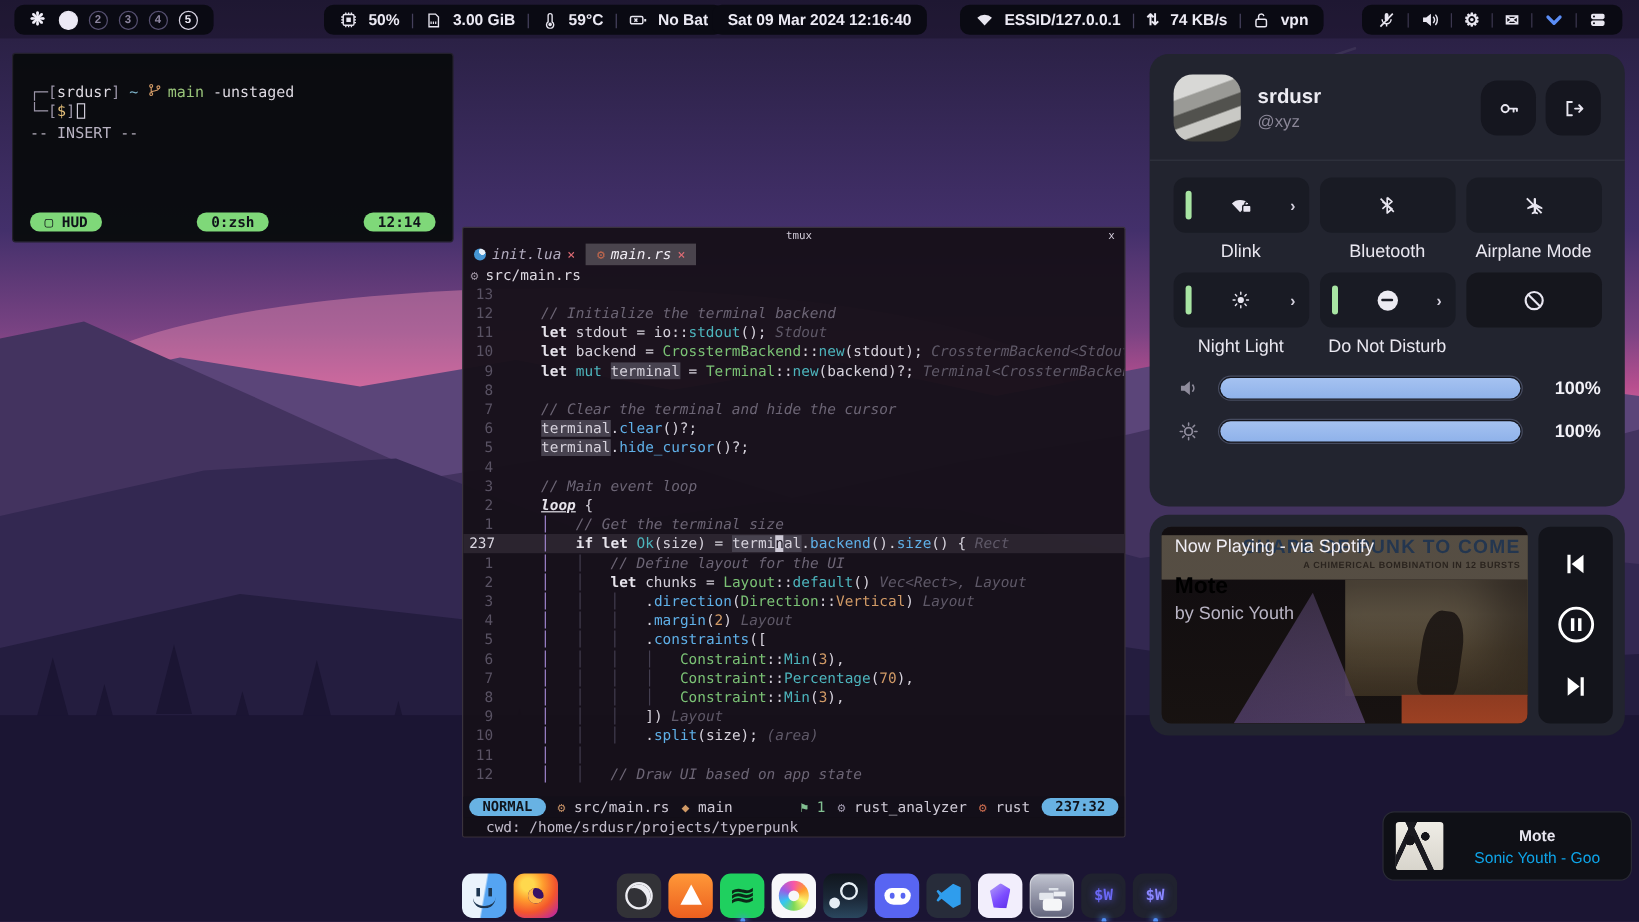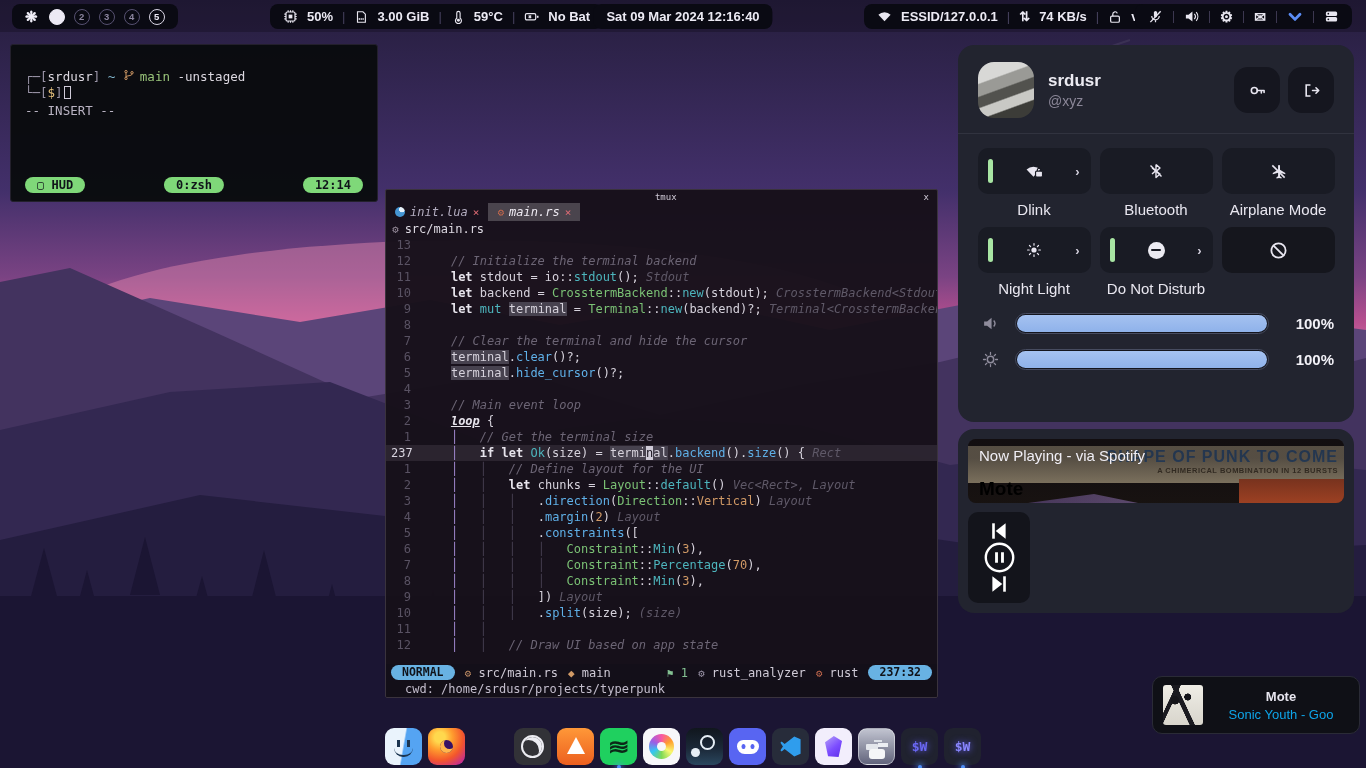--- a/index.html
+++ b/index.html
@@ -112,21 +112,21 @@
     height:2.6px; border-radius:1px; background:#191b24; }
   .srow { display:flex; align-items:center; gap:13px; margin-top:15px; }
   .srow .sic { width:24px; color:#8f8c9c; display:flex; justify-content:center; }
   .track { flex:1; height:21px; border-radius:12px; background:#14151d;
     border:1px solid #474c60; position:relative; cursor:pointer; }
   .fill { position:absolute; inset:1px; border-radius:10px;
     background:linear-gradient(180deg,#a5c2f1,#8fb2ea); }
   .pct { width:52px; text-align:right; font-size:15px; font-weight:700; color:#f2f1f7; }
   
   #media { position:absolute; left:958px; top:429px; width:396px; height:184px;
-    background:#22242f; border-radius:16px; padding:10px; display:flex; gap:9px;flex-direction:column; }
+    background:#22242f; border-radius:16px; padding:10px; display:flex; gap:9px; }
   #album { position:relative; flex:1; border-radius:8px; overflow:hidden;
     background:#1c1611; }
   #album .band { position:absolute; left:0; right:0; top:7px; height:37px;
     background:#cdbd96; }
   #album .band .b1 { font-size:16px; font-weight:700; color:#4a7fb5;
     letter-spacing:1px; text-align:right; padding:2px 6px 0 0; white-space:nowrap; }
   #album .band .b2 { font-size:7.5px; font-weight:700; color:#5b4f35; text-align:right;
     padding-right:6px; letter-spacing:.5px; }
   #album .photo { position:absolute; right:0; top:44px; width:152px; bottom:23px;
     background:linear-gradient(180deg,#b3a176 0 30%,#8d7a52 60%,#6e5c3d);
@@ -295,21 +295,21 @@
             <rect x="1.5" y="5" width="11" height="6.6" rx="1.4" fill="none" stroke="currentColor" stroke-width="1.3"></rect>
             <path d="M14.6 7.2v2.2" stroke="currentColor" stroke-width="1.8"></path>
             <path d="M5 6.9l2.6 2.8M7.6 6.9L5 9.7" stroke="currentColor" stroke-width="1.3"></path>
           </svg>
         </span>
       <span>No Bat</span>
     </div>
     <div class="pill" style="left:50%; transform:translateX(-50%);">
       <span>Sat  09 Mar 2024  12:16:40</span>
     </div>
-    <div class="pill" style="left:864px;">
+    <div class="pill" style="left:800px;">
       <span class="ic">
           <svg viewBox="0 0 16 16" width="15" height="15">
             <path d="M1.5 6.2a9.2 9.2 0 0 1 13 0L8 13z" fill="currentColor"></path>
           </svg>
         </span>
       <span>ESSID/127.0.0.1</span>
       <span class="sep">|</span>
       <span class="glyph" style="font-size:13px">⇅</span>
       <span>74 KB/s</span>
       <span class="sep">|</span>
@@ -413,21 +413,21 @@
         <div class="row curline"><span class="gut curn">237</span><span><span class="tx">    </span><span class="gp">│</span><span class="tx">   </span><span class="kw">if</span><span class="tx"> </span><span class="kw">let</span><span class="tx"> </span><span class="tl">Ok</span><span class="tx">(size) = </span><span class="hlw">termi</span><span class="cur">n</span><span class="hlw">al</span><span class="tx">.</span><span class="fn">backend</span><span class="tx">().</span><span class="fn">size</span><span class="tx">() { </span><span class="hint">Rect</span></span></div>
         <div class="row"><span class="gut">1</span><span><span class="tx">    </span><span class="gp">│</span><span class="tx">   </span><span class="gg">│</span><span class="tx">   </span><span class="cm">// Define layout for the UI</span></span></div>
         <div class="row"><span class="gut">2</span><span><span class="tx">    </span><span class="gp">│</span><span class="tx">   </span><span class="gg">│</span><span class="tx">   </span><span class="kw">let</span><span class="tx"> chunks = </span><span class="ty">Layout</span><span class="tx">::</span><span class="tl">default</span><span class="tx">() </span><span class="hint">Vec&lt;Rect&gt;, Layout</span></span></div>
         <div class="row"><span class="gut">3</span><span><span class="tx">    </span><span class="gp">│</span><span class="tx">   </span><span class="gg">│</span><span class="tx">   </span><span class="gg">│</span><span class="tx">   </span><span class="tx">.</span><span class="fn">direction</span><span class="tx">(</span><span class="ty">Direction</span><span class="tx">::</span><span class="or">Vertical</span><span class="tx">) </span><span class="hint">Layout</span></span></div>
         <div class="row"><span class="gut">4</span><span><span class="tx">    </span><span class="gp">│</span><span class="tx">   </span><span class="gg">│</span><span class="tx">   </span><span class="gg">│</span><span class="tx">   </span><span class="tx">.</span><span class="fn">margin</span><span class="tx">(</span><span class="or">2</span><span class="tx">) </span><span class="hint">Layout</span></span></div>
         <div class="row"><span class="gut">5</span><span><span class="tx">    </span><span class="gp">│</span><span class="tx">   </span><span class="gg">│</span><span class="tx">   </span><span class="gg">│</span><span class="tx">   </span><span class="tx">.</span><span class="fn">constraints</span><span class="tx">([</span></span></div>
         <div class="row"><span class="gut">6</span><span><span class="tx">    </span><span class="gp">│</span><span class="tx">   </span><span class="gg">│</span><span class="tx">   </span><span class="gg">│</span><span class="tx">   </span><span class="gg">│</span><span class="tx">   </span><span class="ty">Constraint</span><span class="tx">::</span><span class="tl">Min</span><span class="tx">(</span><span class="or">3</span><span class="tx">),</span></span></div>
         <div class="row"><span class="gut">7</span><span><span class="tx">    </span><span class="gp">│</span><span class="tx">   </span><span class="gg">│</span><span class="tx">   </span><span class="gg">│</span><span class="tx">   </span><span class="gg">│</span><span class="tx">   </span><span class="ty">Constraint</span><span class="tx">::</span><span class="tl">Percentage</span><span class="tx">(</span><span class="or">70</span><span class="tx">),</span></span></div>
         <div class="row"><span class="gut">8</span><span><span class="tx">    </span><span class="gp">│</span><span class="tx">   </span><span class="gg">│</span><span class="tx">   </span><span class="gg">│</span><span class="tx">   </span><span class="gg">│</span><span class="tx">   </span><span class="ty">Constraint</span><span class="tx">::</span><span class="tl">Min</span><span class="tx">(</span><span class="or">3</span><span class="tx">),</span></span></div>
         <div class="row"><span class="gut">9</span><span><span class="tx">    </span><span class="gp">│</span><span class="tx">   </span><span class="gg">│</span><span class="tx">   </span><span class="gg">│</span><span class="tx">   </span><span class="tx">]) </span><span class="hint">Layout</span></span></div>
-        <div class="row"><span class="gut">10</span><span><span class="tx">    </span><span class="gp">│</span><span class="tx">   </span><span class="gg">│</span><span class="tx">   </span><span class="gg">│</span><span class="tx">   </span><span class="tx">.</span><span class="fn">split</span><span class="tx">(size); </span><span class="hint">(size)</span></span></div>
+        <div class="row"><span class="gut">10</span><span><span class="tx">    </span><span class="gp">│</span><span class="tx">   </span><span class="gg">│</span><span class="tx">   </span><span class="gg">│</span><span class="tx">   </span><span class="tx">.</span><span class="fn">split</span><span class="tx">(size); </span><span class="hint">(area)</span></span></div>
         <div class="row"><span class="gut">11</span><span><span class="tx">    </span><span class="gp">│</span><span class="tx">   </span><span class="gg">│</span></span></div>
         <div class="row"><span class="gut">12</span><span><span class="tx">    </span><span class="gp">│</span><span class="tx">   </span><span class="gg">│</span><span class="tx">   </span><span class="cm">// Draw UI based on app state</span></span></div>
       </div>
     <div id="stline">
       <span class="bpill">NORMAL</span>
       <span><span class="sl-ic" style="color:#bd8a62">⚙</span> <span>src/main.rs</span></span>
       <span><span class="sl-ic" style="color:#d19a66">◆</span> <span>main</span></span>
       <span class="push" style="color:#83c092"><span class="sl-ic">⚑</span> <span>1</span></span>
       <span><span class="sl-ic" style="color:#9b94a8">⚙</span> <span>rust_analyzer</span></span>
       <span><span class="sl-ic" style="color:#c4684d">⚙</span> <span>rust</span></span>

